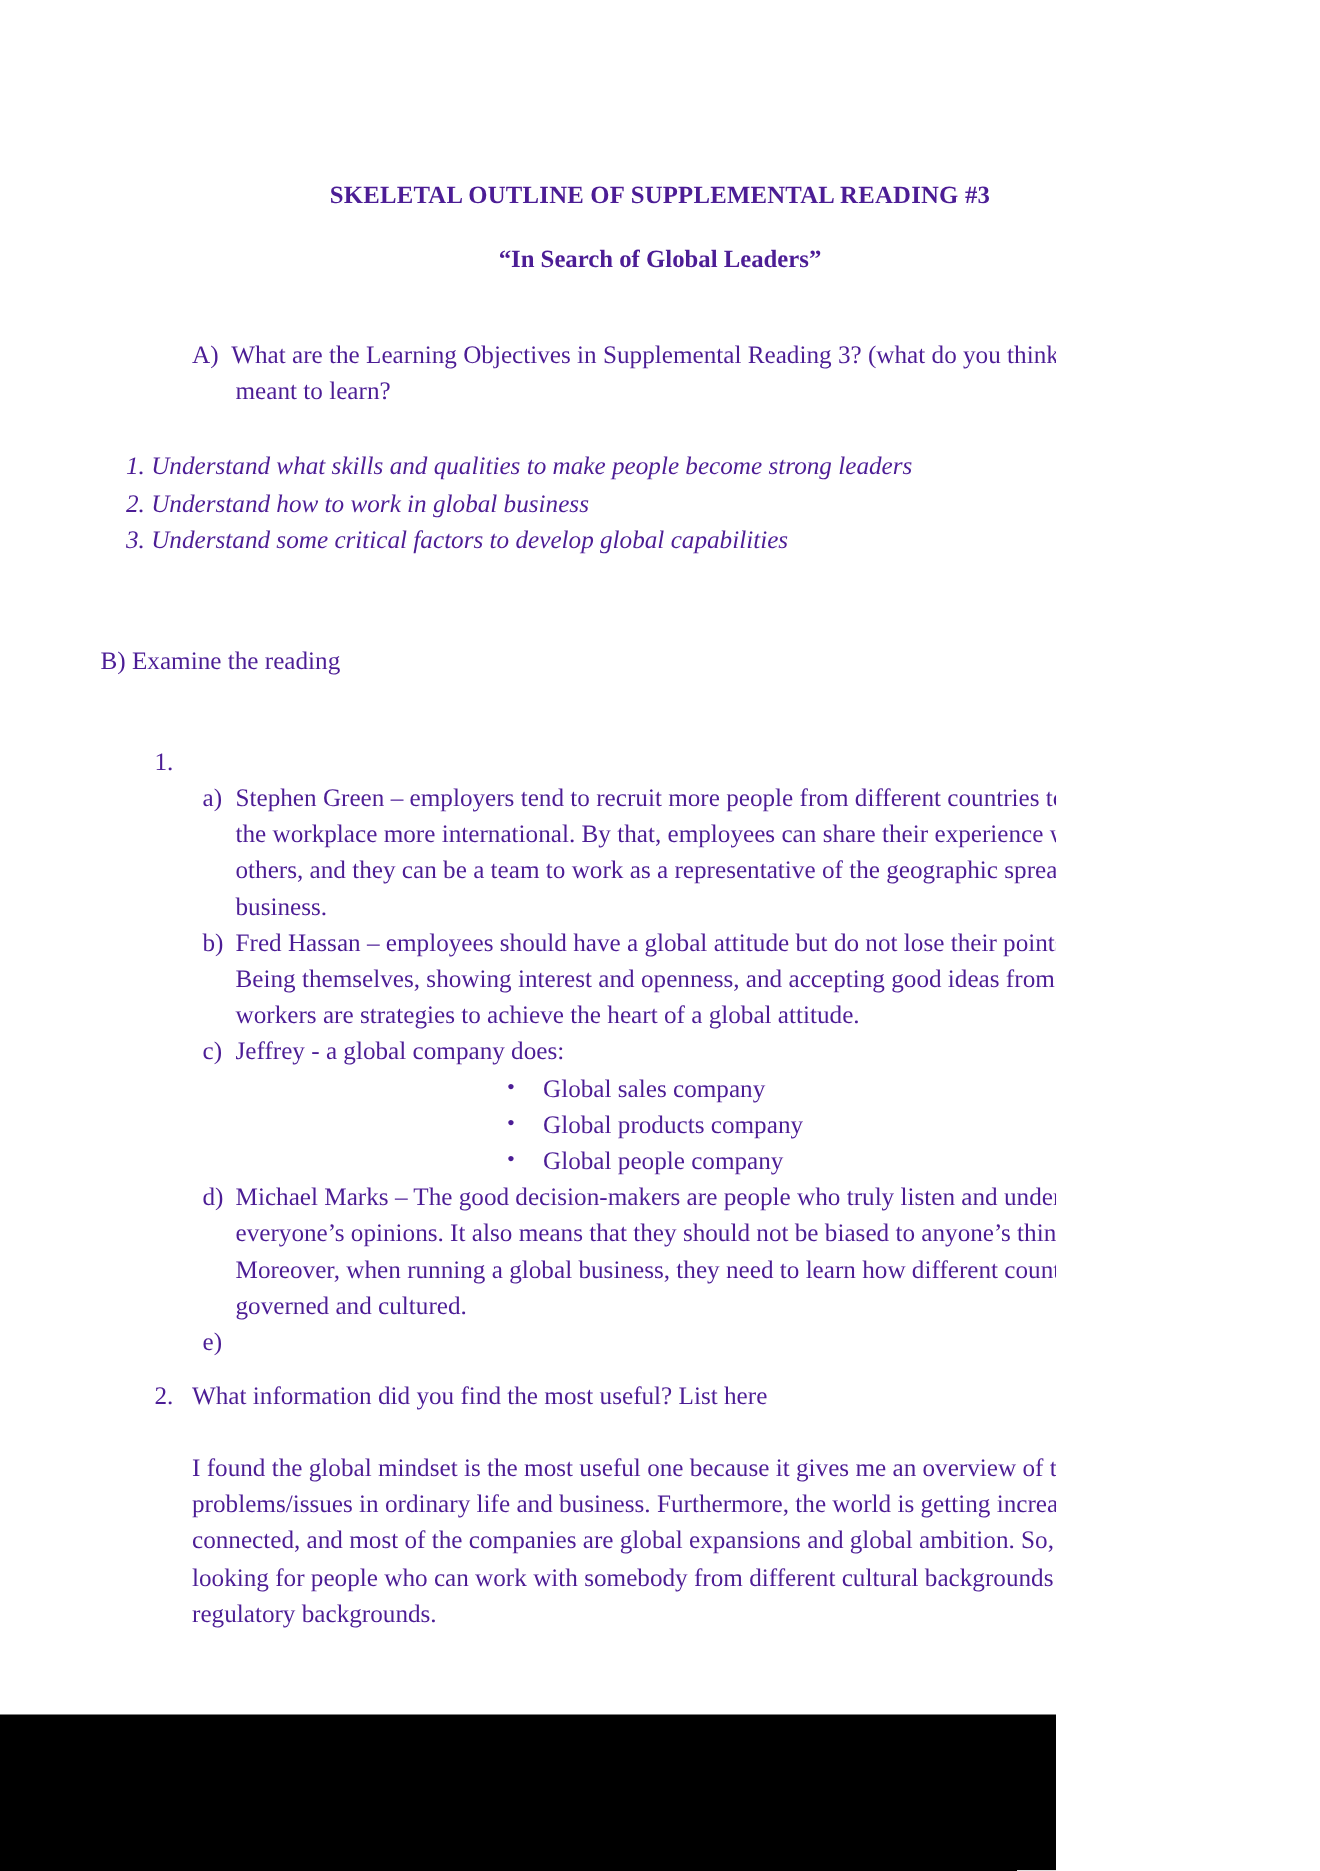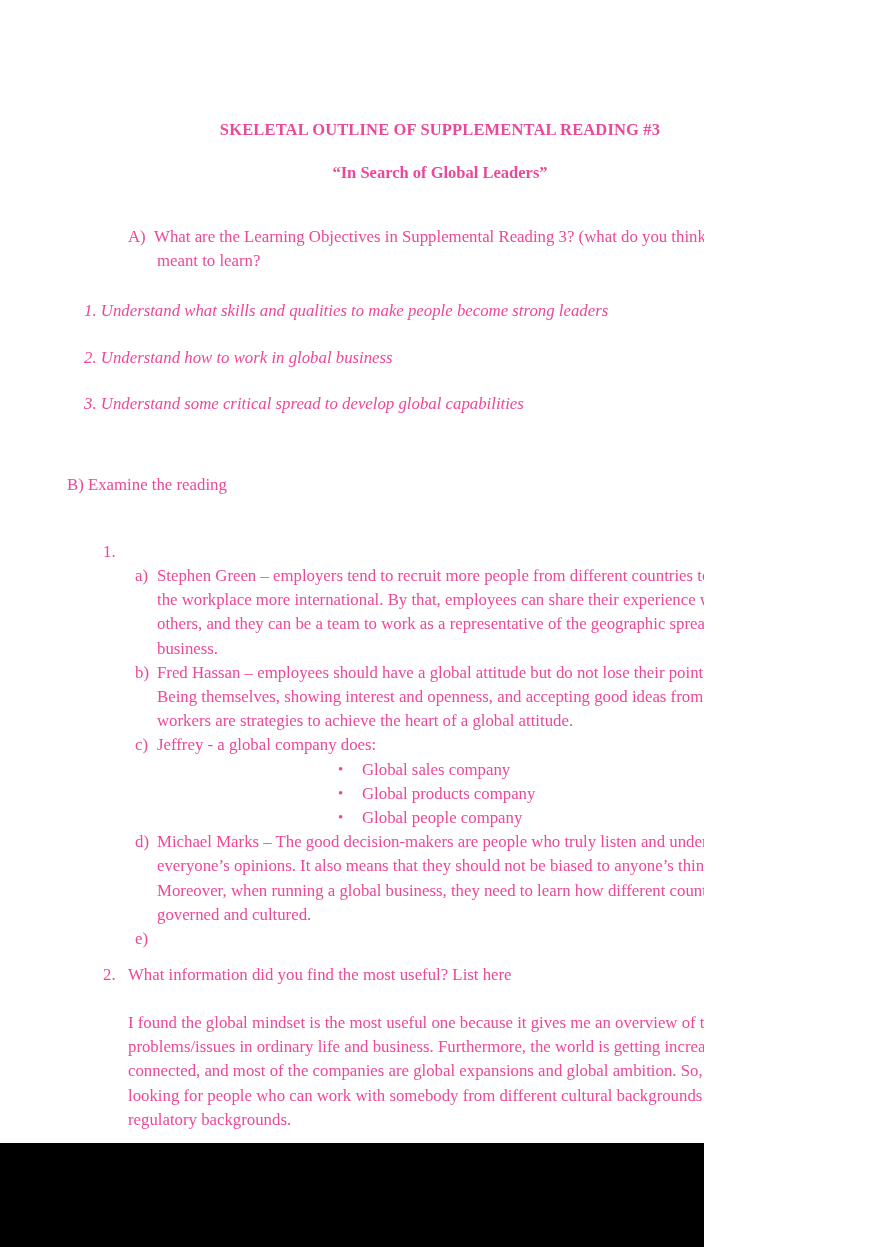--- a/index.html
+++ b/index.html
@@ -6,21 +6,21 @@
     margin: 0;
     padding: 0;
     background: #ffffff;
   }
   .page {
     position: relative;
     width: 704px;
     height: 1247px;
     background: #ffffff;
     font-family: "Liberation Serif", "DejaVu Serif", serif;
-    color: #ec4899;
+    color: #4c1d95;
     overflow: hidden;
     box-sizing: border-box;
   }
 
   .doc-body {
     position: absolute;
     left: 0;
     top: 0;
     width: 880px;
   }
@@ -64,21 +64,20 @@
   .flat-list {
     list-style: none;
     margin: 0;
     padding: 0;
     font-style: italic;
   }
   .flat-list li {
     position: relative;
     padding-left: 105px;
     padding-right: 108px;
-    margin-top: 22px;
     text-indent: -21px;
   }
   .flat-list li:first-child { margin-top: 26px; }
 
   
   .sec-b-heading {
     margin: 17px;
     padding-top: 40px;
     padding-left: 50px;
     padding-right: 108px;
@@ -178,21 +177,21 @@
     </p>
 
     <ul class="block flat-list">
       <li>
         <span>1.</span>&nbsp;<span>Understand what skills and qualities to make people become strong leaders</span>
       </li>
       <li>
         <span>2.</span>&nbsp;<span>Understand how to work in global business</span>
       </li>
       <li>
-        <span>3.</span>&nbsp;<span>Understand some critical spread to develop global capabilities</span>
+        <span>3.</span>&nbsp;<span>Understand some critical factors to develop global capabilities</span>
       </li>
     </ul>
 
     <p class="block sec-b-heading">B) Examine the reading</p>
 
     <p class="block b-item">
       <span class="marker">1.</span>
     </p>
 
     <ul class="block alpha-list">

